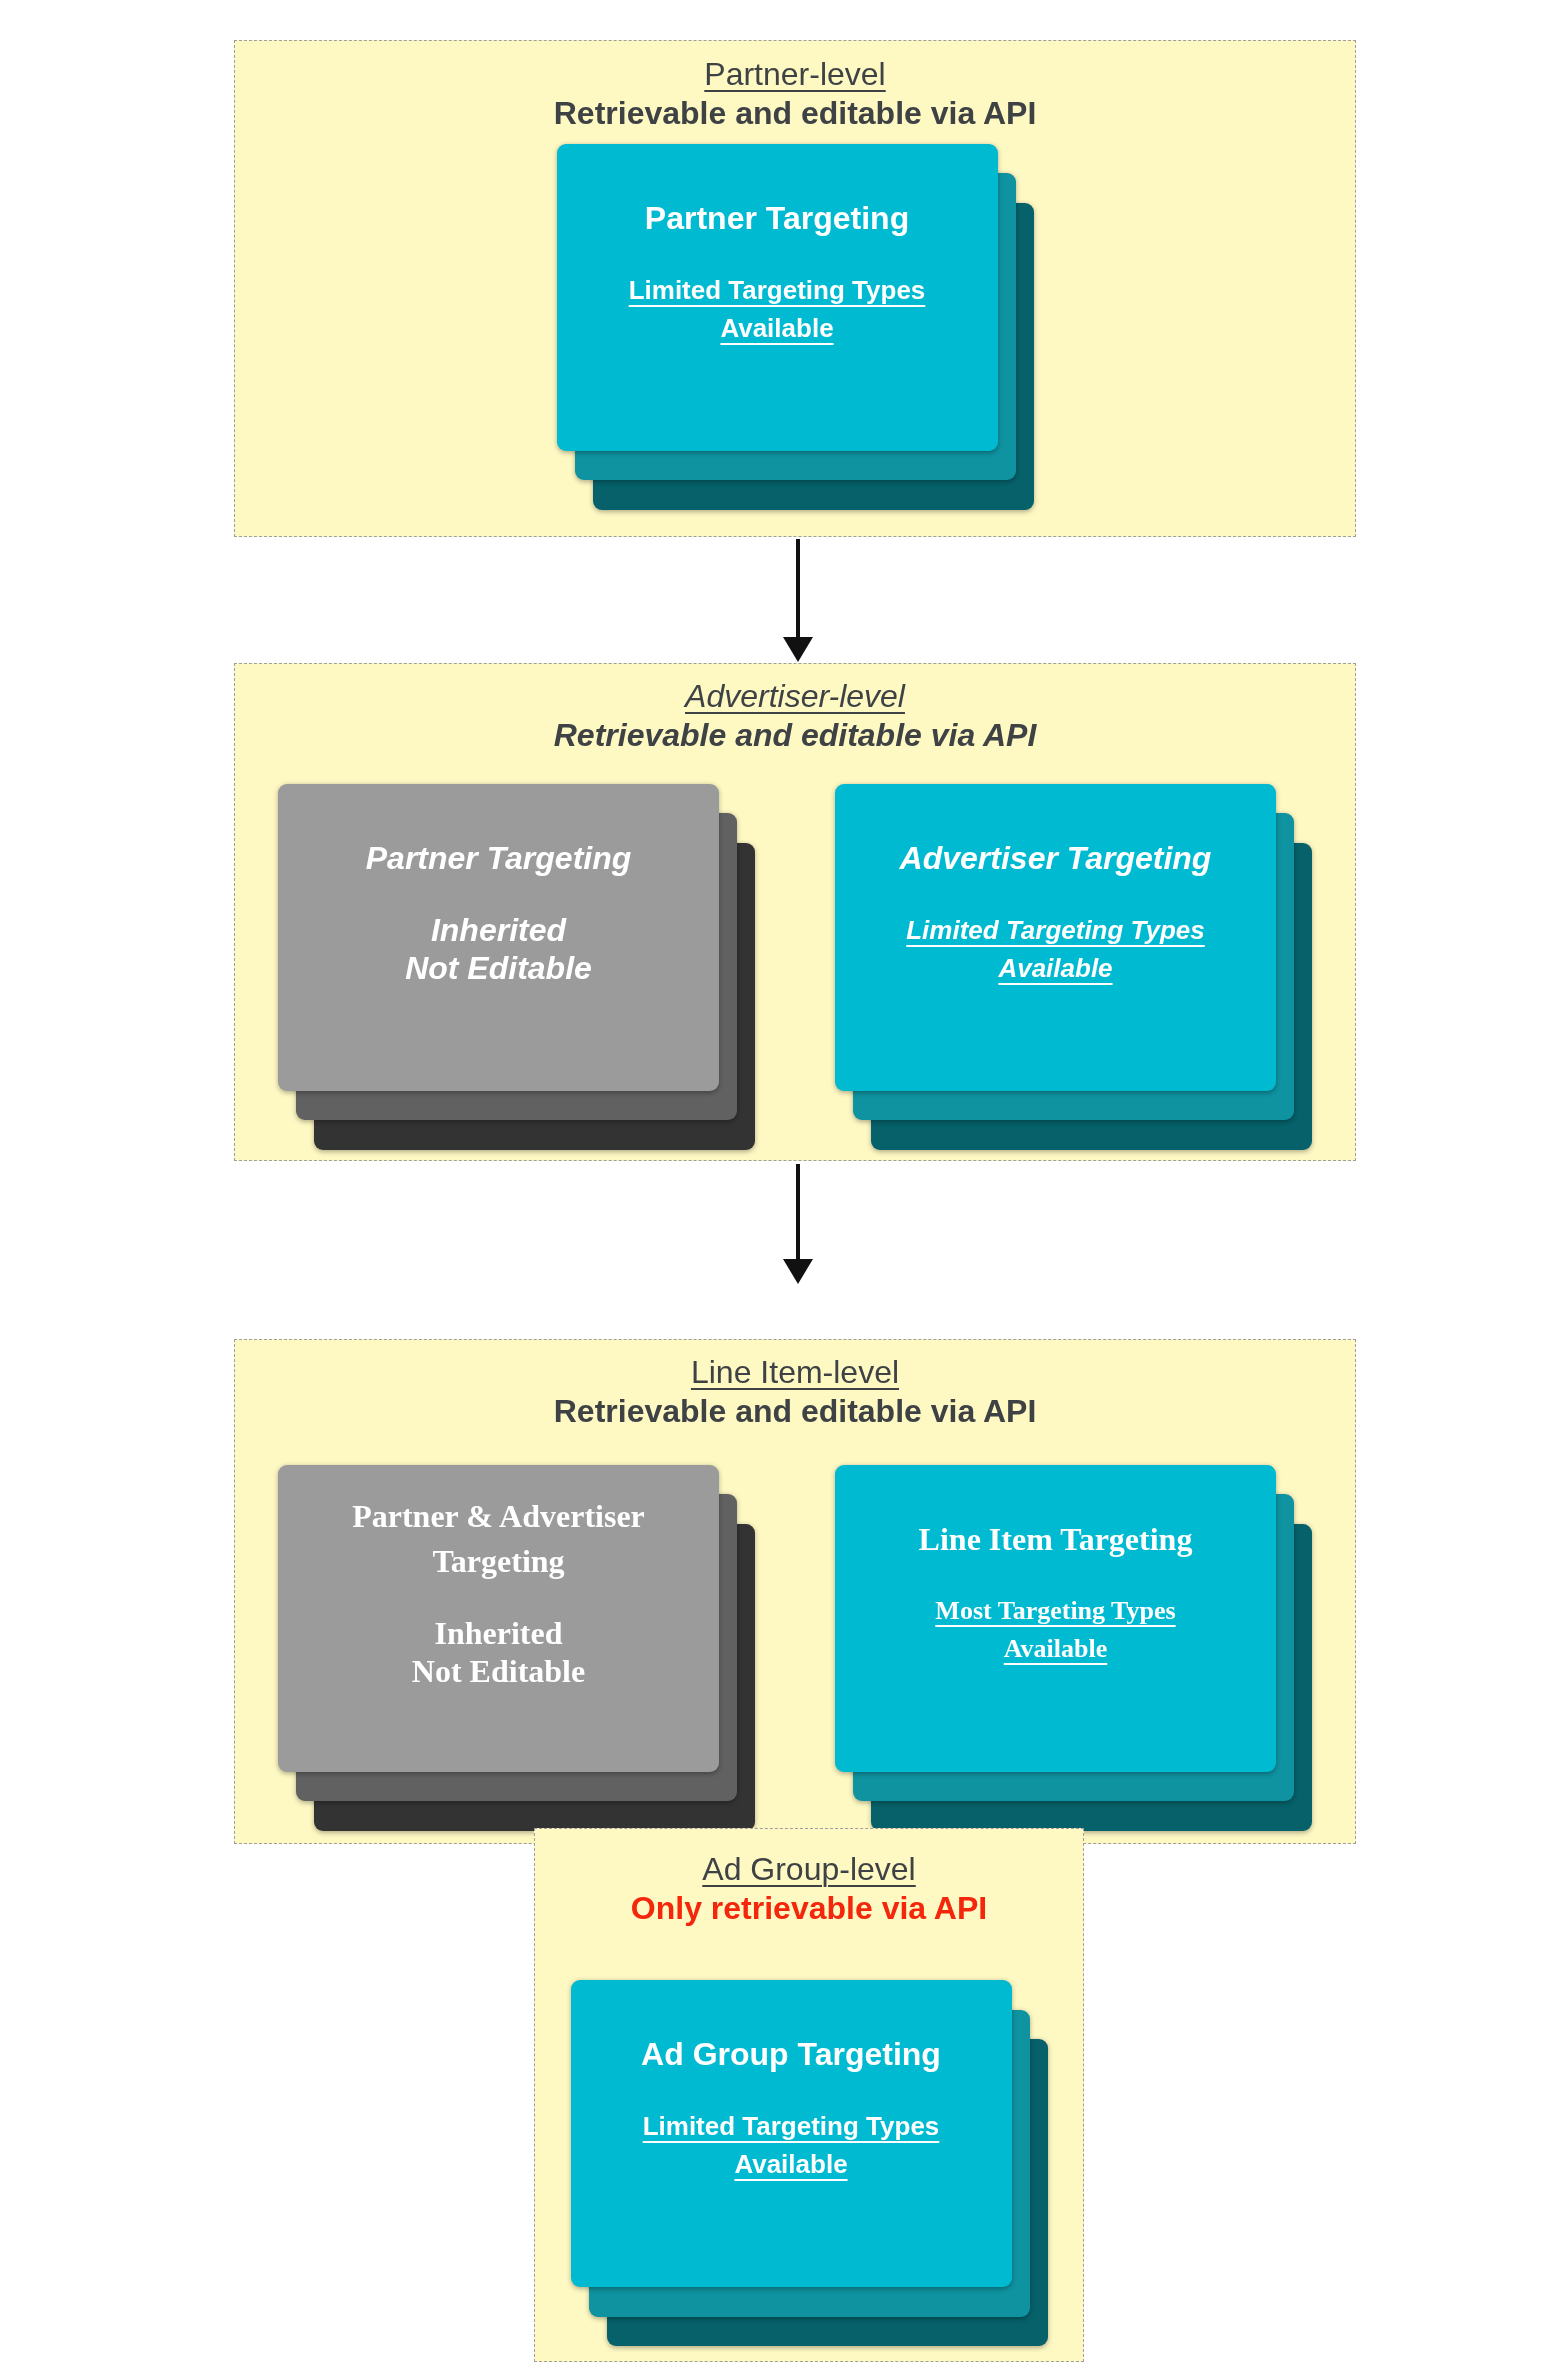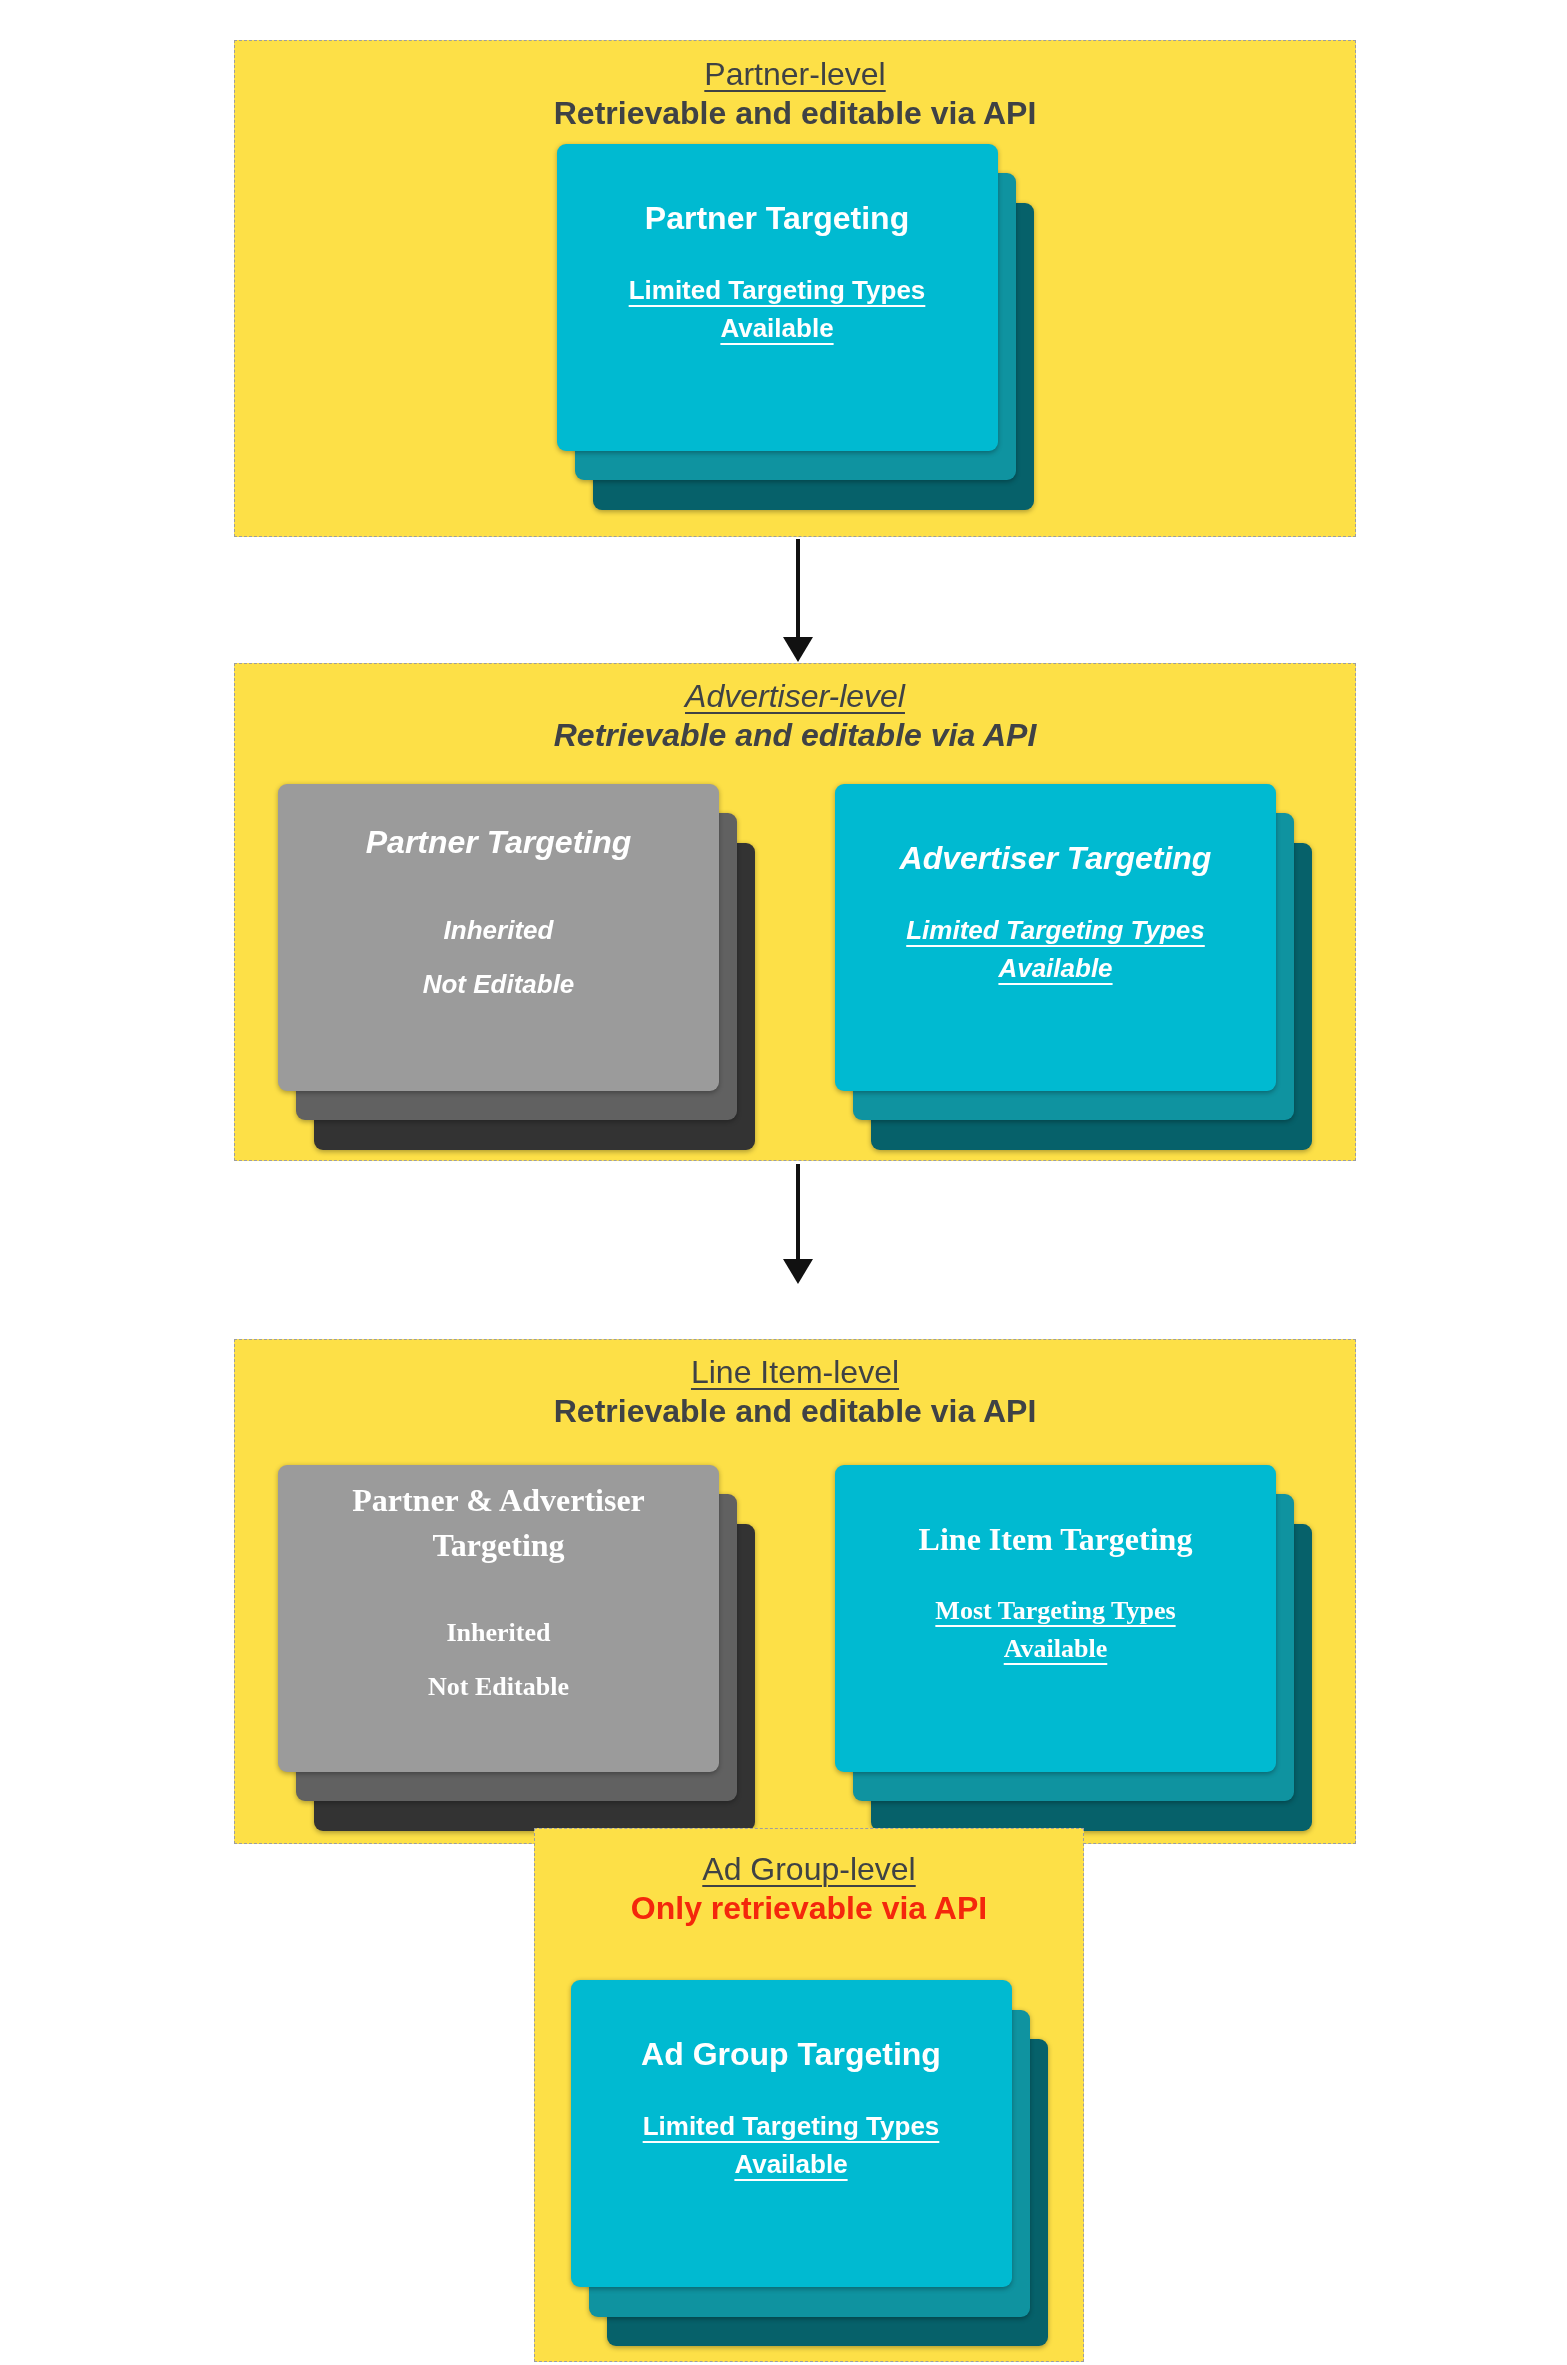--- a/index.html
+++ b/index.html
@@ -12,21 +12,21 @@
 
   
   .section {
     position: absolute;
     box-sizing: border-box;
     border: 1.8px dashed var(--border-dash, #9e9e9e);
     display: flex;
     flex-direction: column;
     align-items: center;
     text-align: center;
-    background: #fde047;
+    background: #fef9c3;
   }
   #section-partner   { left: 234px; top: 40px;   width: 1122px; height: 497px; padding-top: 14.3px; }
   #section-advertiser{ left: 234px; top: 663px;  width: 1122px; height: 498px; padding-top: 12.5px; font-style: italic; }
   #section-lineitem  { left: 234px; top: 1339px; width: 1122px; height: 505px; padding-top: 12.5px; }
   #section-adgroup   { left: 534px; top: 1828px; width: 550px;  height: 534px; padding-top: 21.4px; }
 
   .section-title {
     font-size: 32px; line-height: 39px;
     color: var(--heading, #3f4245);
     text-decoration: underline;
@@ -80,21 +80,21 @@
   .card-sub {
     font-size: 26px; line-height: 38px;
     font-weight: bold; color: #ffffff;
     max-width: 321px;
   }
   .card-sub--underline {
     text-decoration: underline;
     text-decoration-thickness: 2.2px;
     text-underline-offset: 6.3px;
   }
-  .card-line { font-size: 26px; line-height: 38px; font-weight: bold; color: #ffffff; margin-top: 16px; }
+  .card-line { font-size: 32px; line-height: 38px; font-weight: bold; color: #ffffff; }
 
   
   .arrow {
     position: absolute;
     width: 36px;
     display: flex; flex-direction: column; align-items: center;
   }
   #arrow-1 { left: 780px; top: 539px; }
   #arrow-2 { left: 780px; top: 1164px; }
   .arrow-shaft { width: 3.6px; background: var(--arrow, #111111); }

